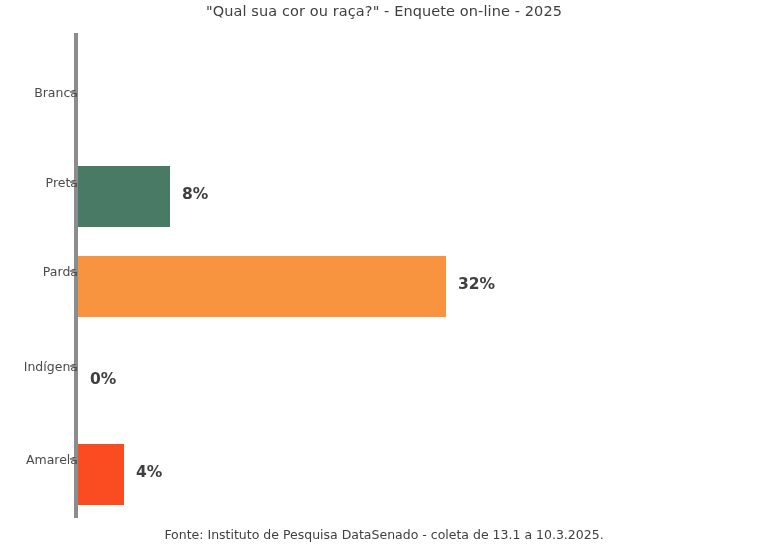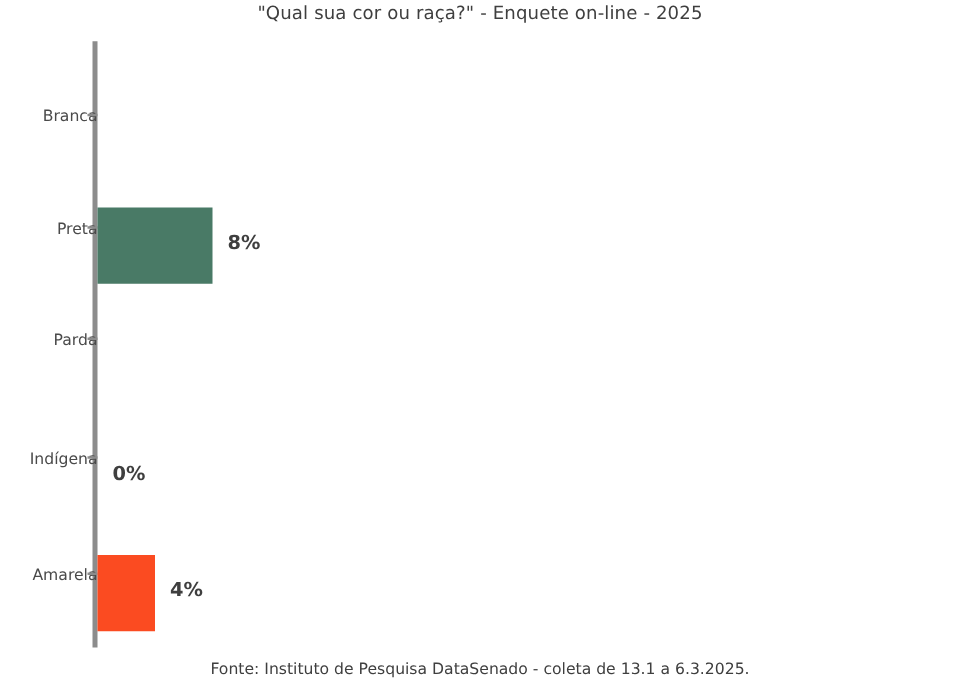--- a/index.html
+++ b/index.html
@@ -139,28 +139,32 @@
   </div>
 
   <div class="plot-area">
 
 
     <div class="bar-row" style="top:115px;">
       <div class="bar" id="bar-1" style="width: 92px; background: rgb(73, 122, 102);"></div>
       <div class="bar-value" id="val-1" style="left: 104px;">8%</div>
     </div>
 
+    <div class="bar-row" style="top:205px;">
+      <div class="bar" id="bar-2" style="width: 368px; background: rgb(248, 148, 63);"></div>
+      <div class="bar-value" id="val-2" style="left: 380px;">32%</div>
+    </div>
 
     <div class="bar-row" style="top:300px;">
 
       <div class="bar-value" id="val-3" style="left: 12px;">0%</div>
     </div>
 
     <div class="bar-row" style="top:393px;">
       <div class="bar" id="bar-4" style="width: 46px; background: rgb(251, 75, 33);"></div>
       <div class="bar-value" id="val-4" style="left: 58px;">4%</div>
     </div>
 
   </div>
 
-  <div class="chart-footer">Fonte: Instituto de Pesquisa DataSenado - coleta de 13.1 a 6.3.2025.</div>
+  <div class="chart-footer">Fonte: Instituto de Pesquisa DataSenado - coleta de 13.1 a 10.3.2025.</div>
 
 </div>
 
 </body></html>

